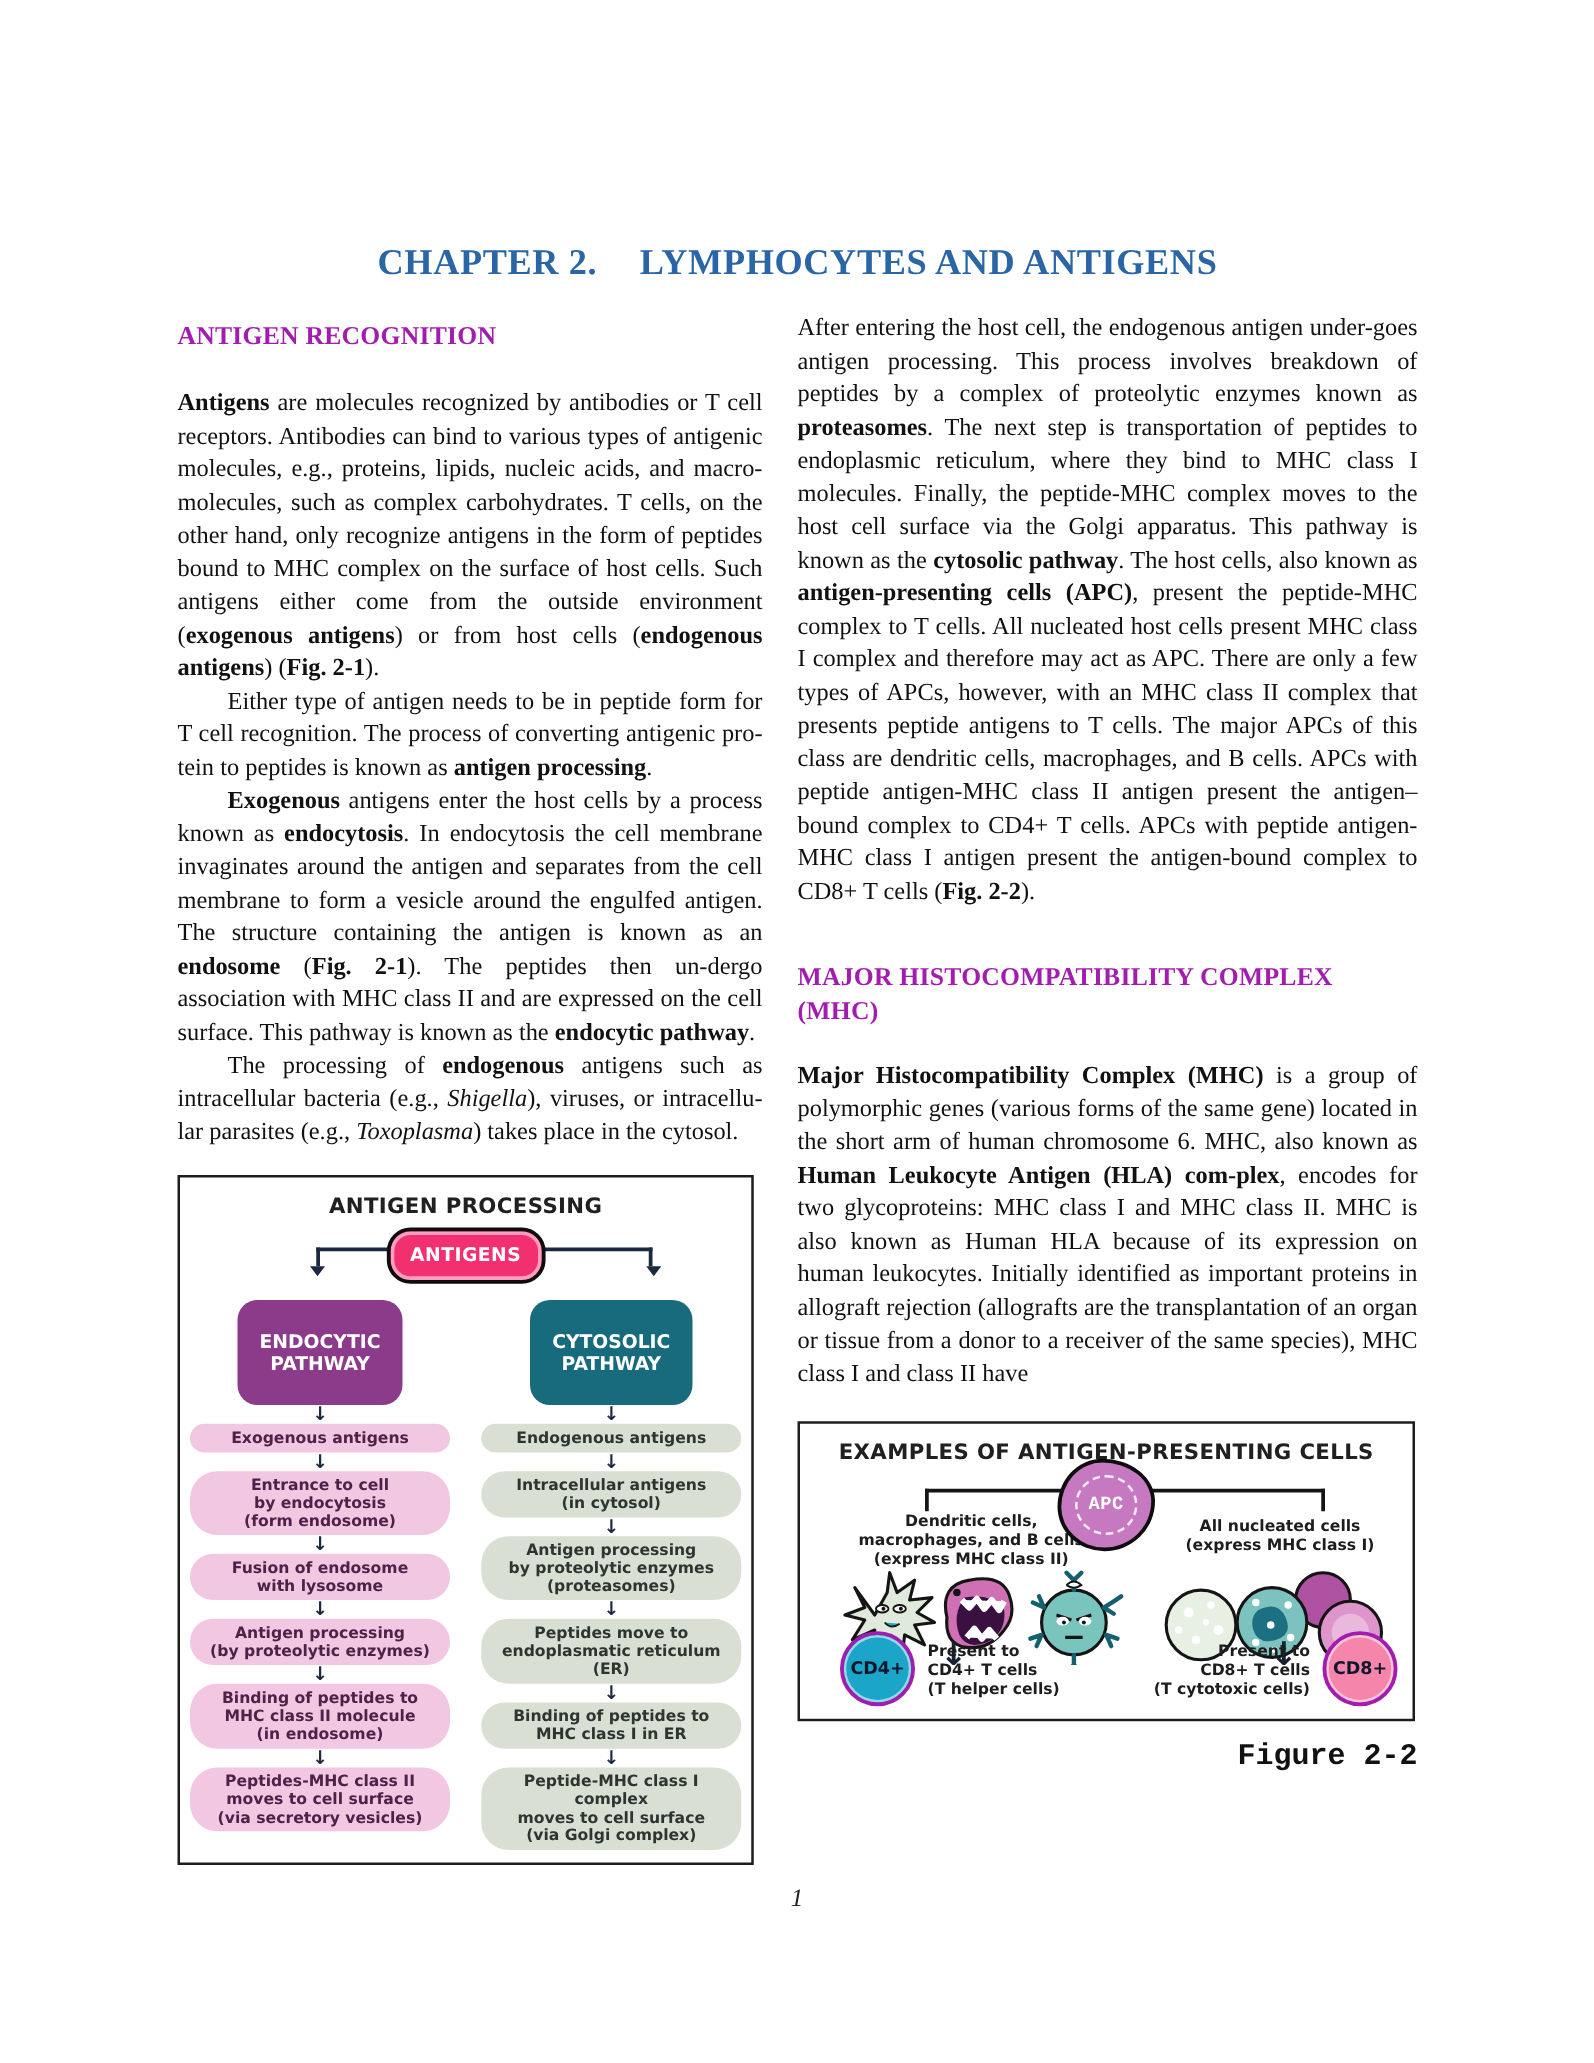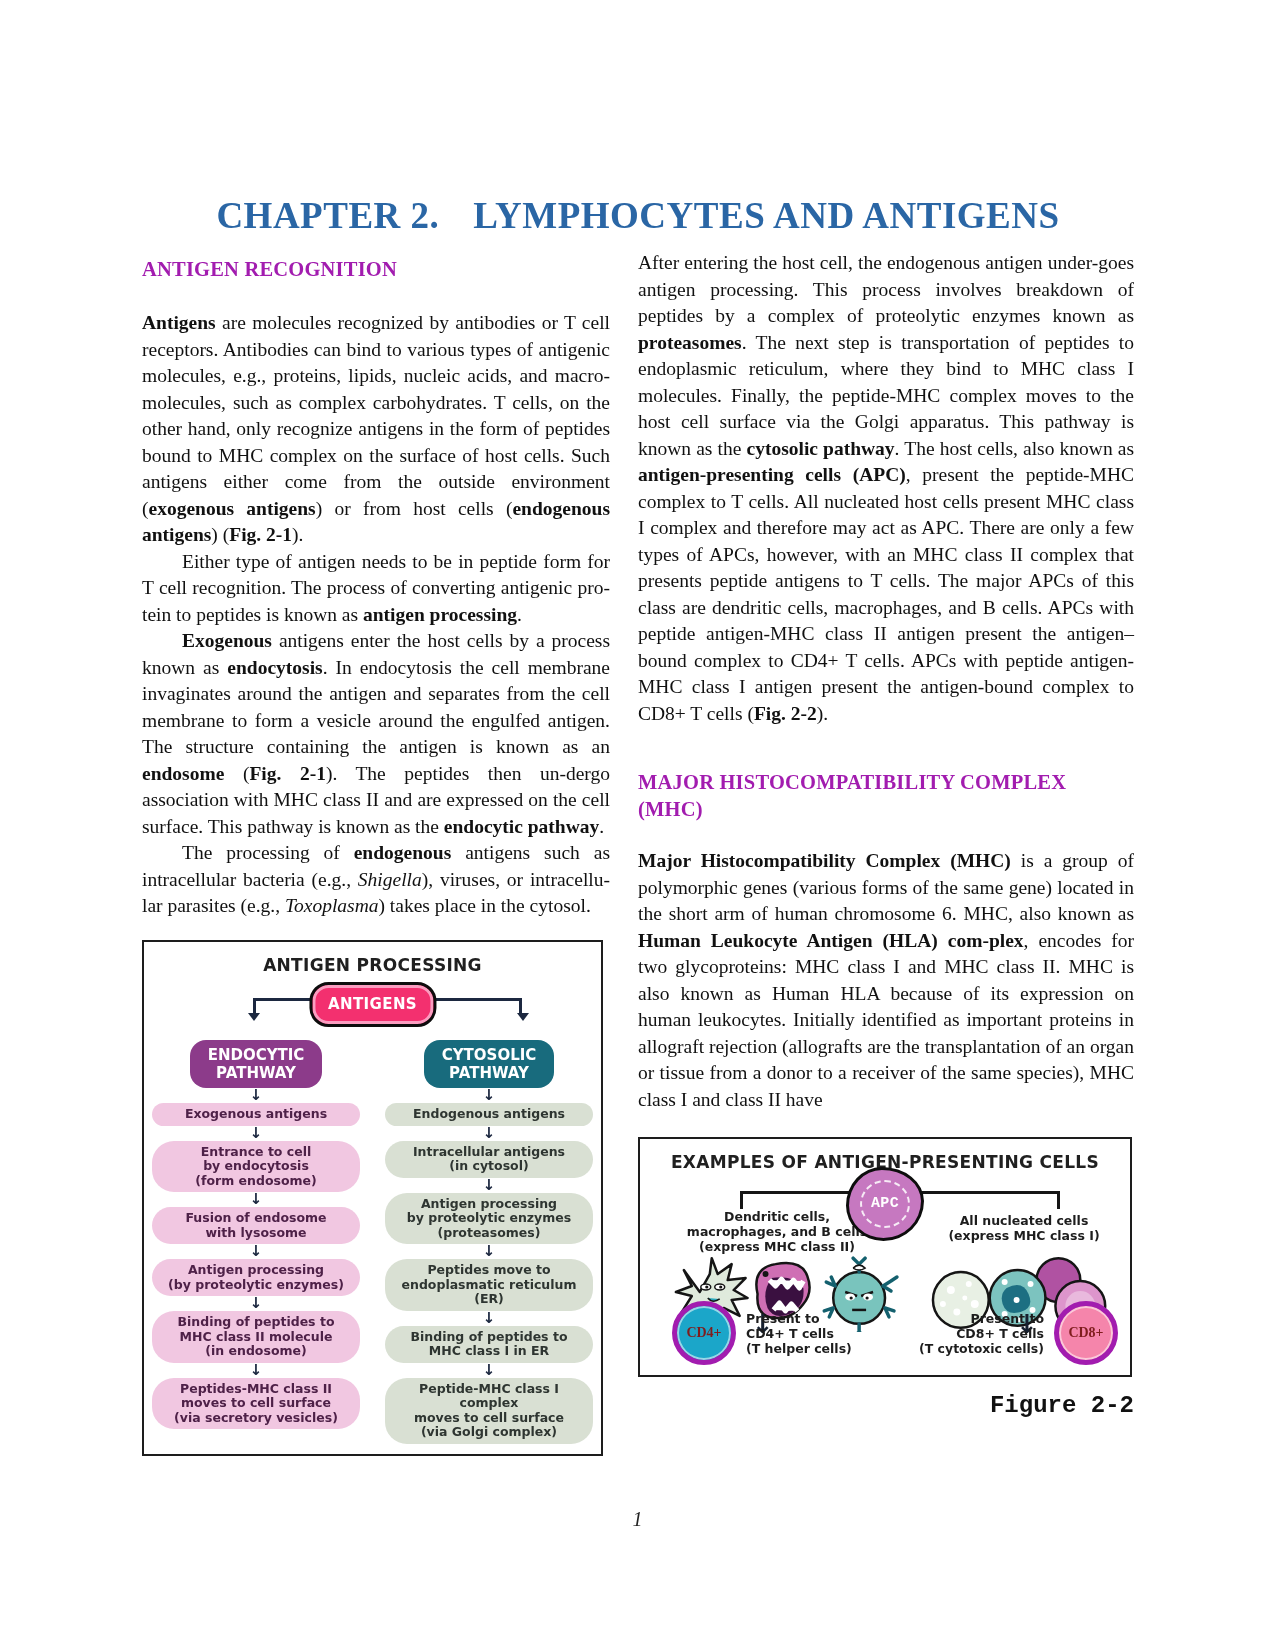--- a/index.html
+++ b/index.html
@@ -1,19 +1,19 @@
 <!DOCTYPE html>
 <html><head>
 <meta charset="utf-8">
 <style>
   html,body{margin:0;padding:0;background:#ffffff;}
   .page{position:relative;width:1275px;height:1650px;background:#ffffff;overflow:hidden;
         font-family:"Liberation Serif", serif;color:#111;}
   .chapter-title{position:absolute;top:194px;left:142px;width:992px;text-align:center;
-        color:#2a66a5;font-weight:bold;font-size:37px;letter-spacing:.5px;}
+        color:#2a66a5;font-weight:bold;font-size:29px;letter-spacing:.5px;}
   .chapter-title .sp{display:inline-block;width:34px;}
   .col{position:absolute;text-align:justify;font-size:19.5px;line-height:26.5px;}
   .col-left{left:142px;top:256px;width:468px;}
   .col-right{left:638px;top:250px;width:496px;}
   h2.sect{font-size:20.5px;line-height:27px;color:#a21caf;margin:0 0 27px 0;
         font-weight:bold;text-align:left;letter-spacing:.2px;}
   h2.sect-mhc{margin:42px 0 25px 0;}
   p.body-par{margin:0;}
   p.indent{text-indent:40px;}
   
@@ -32,21 +32,21 @@
         border-right:6px solid transparent;border-top:8px solid #1c2840;top:33px;}
   .ah.l{left:calc(23% - 5px);}
   .ah.r{right:calc(16% - 7px);}
   .antigens-pill{position:absolute;left:50%;top:2px;transform:translateX(-50%);
         background:#f3306f;color:#fff;font-weight:bold;font-size:15px;letter-spacing:.4px;
         border:3px solid #0d0d0d;border-radius:19px;padding:6px 16px;z-index:2;
         box-shadow:inset 0 0 0 3px #fa9dc0;}
   .cols2{display:flex;justify-content:space-between;}
   .fcol{width:208px;display:flex;flex-direction:column;align-items:center;}
   .pathhdr{color:#fff;font-weight:bold;font-size:15px;line-height:18px;text-align:center;
-        border-radius:16px;padding:6px 18px;}
+        border-radius:16px;padding:24px 18px;}
   .hdr-endo{background:#8c3b8a;}
   .hdr-cyto{background:#186b7d;}
   .fstep{width:100%;box-sizing:border-box;border-radius:22px;text-align:center;
         font-weight:bold;font-size:12.5px;line-height:14.5px;padding:4px 6px;}
   .step-pink{background:#f1c7e1;color:#4e2148;}
   .step-sage{background:#d9e0d3;color:#2e3531;}
   .darr{color:#1c2840;font-weight:900;font-size:15px;line-height:13px;padding:1px 0;
         font-family:"DejaVu Sans", sans-serif;}
   .figcaption{font-family:Liberation Mono, monospace;font-weight:bold;font-size:24px;
         margin-top:16px;text-align:right;}
@@ -67,23 +67,23 @@
   .grp-left{left:22px;top:70px;width:230px;}
   .grp-right{right:6px;top:74px;width:200px;}
   .cells-row{position:absolute;top:115px;left:14px;right:10px;display:flex;justify-content:space-between;}
   .present-arrow{position:absolute;top:172px;color:#16202f;font-weight:900;font-size:26px;
         font-family:"DejaVu Sans", sans-serif;}
   .pa-left{left:112px;}
   .pa-right{right:92px;}
   .present-grp{position:absolute;bottom:10px;display:flex;align-items:center;gap:10px;}
   .pg-left{left:32px;}
   .pg-right{right:12px;}
-  .cd-badge{width:54px;height:54px;border-radius:50%;border:5px solid #a21caf;color:#7f1d1d;
+  .cd-badge{width:54px;height:54px;border-radius:50%;border:3px solid #a21caf;color:#0f172a;
         font-weight:bold;font-size:14px;display:flex;align-items:center;justify-content:center;
-        box-shadow:inset 0 0 0 2px rgba(255,255,255,.55);flex:0 0 auto;font-family:Liberation Serif, serif;}
+        box-shadow:inset 0 0 0 2px rgba(255,255,255,.55);flex:0 0 auto;}
   .cd4{background:#1ba6c9;}
   .cd8{background:#f585ab;}
   .present-label{font-weight:bold;font-size:12.5px;line-height:15px;color:#1d1d1d;text-align:left;}
   .pg-right .present-label{text-align:right;}
   .page-number{position:absolute;left:0;right:0;top:1508px;text-align:center;
         font-style:italic;font-size:20px;color:#222;}
 </style>
 </head>
 <body>
 

